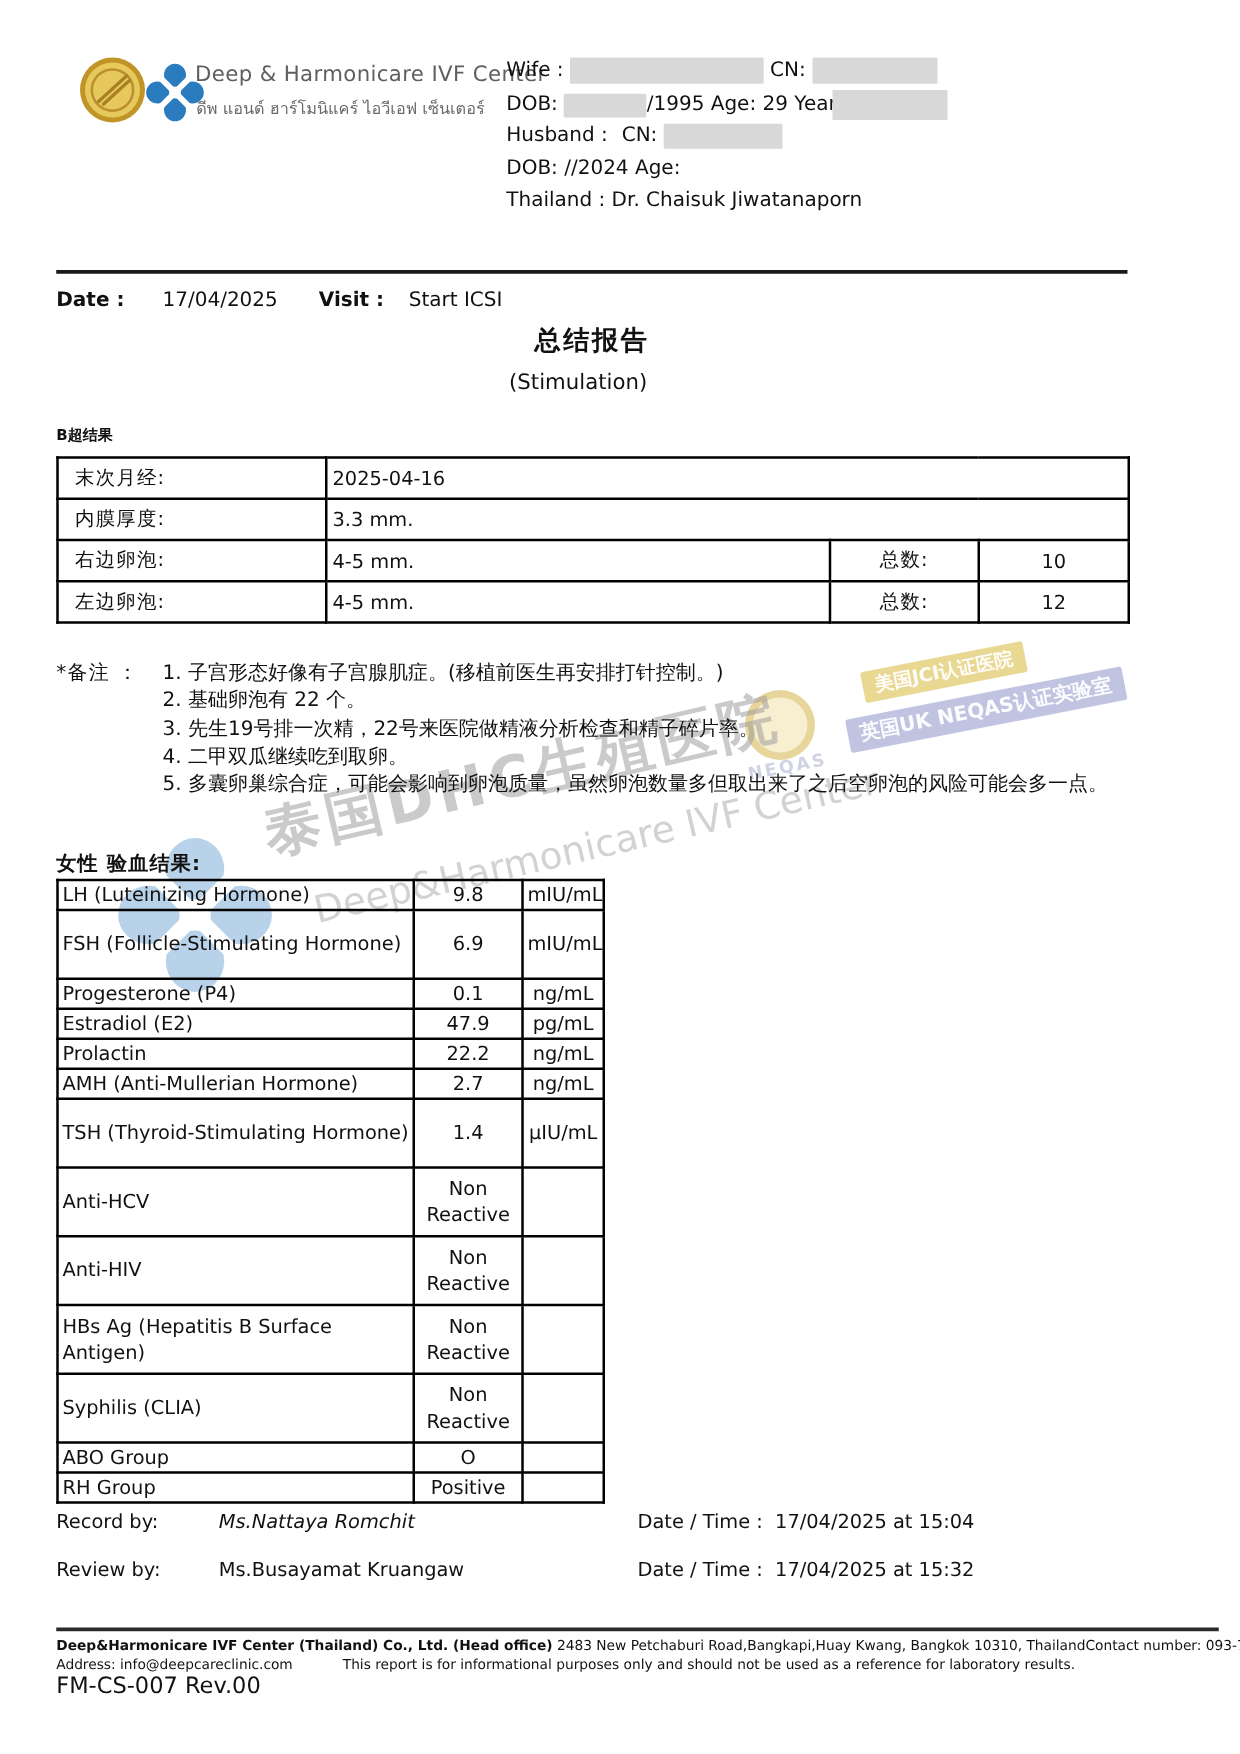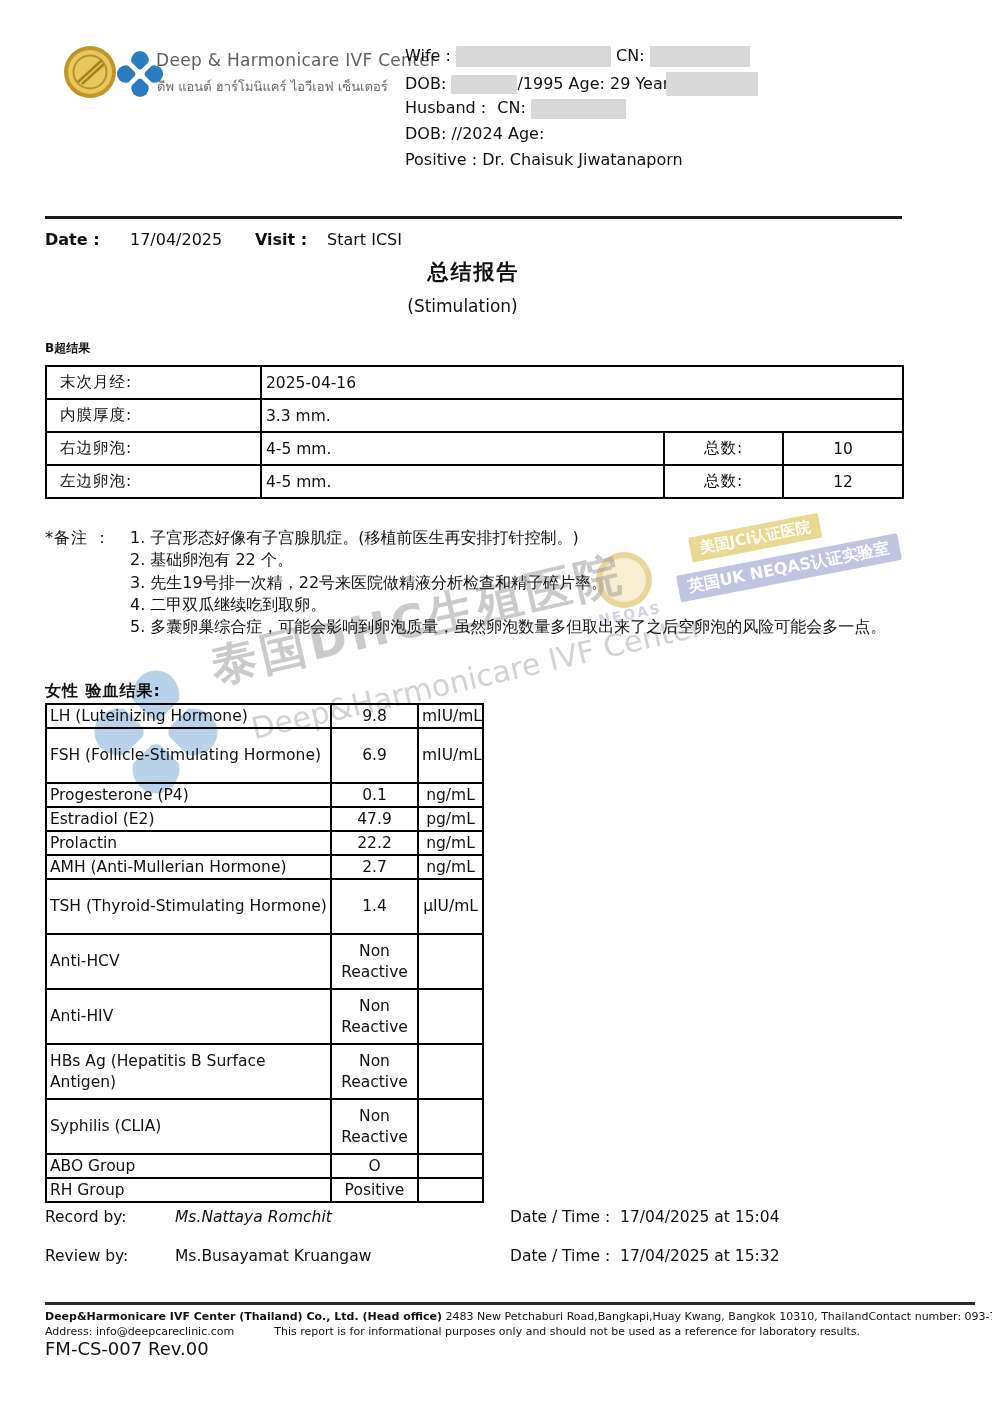--- a/index.html
+++ b/index.html
@@ -136,21 +136,21 @@
       <b>Husband :</b>
       <b style="margin-left:6px;">CN:</b>
       <span class="redact" style="width:95px;height:20px;"></span>
     </div>
     <div class="pinfo" style="top:124px;">
       <b>DOB:</b>
       <span>//2024</span>
       <b>Age:</b>
     </div>
     <div class="pinfo" style="top:150px;">
-      <b>Positive :</b>
+      <b>Thailand :</b>
       <span>Dr. Chaisuk Jiwatanaporn</span>
     </div>
 
     <div class="dateline" style="left:45px;"><b>Date :</b></div>
     <div class="dateline" style="left:130px;">17/04/2025</div>
     <div class="dateline" style="left:255px;"><b>Visit :</b></div>
     <div class="dateline" style="left:327px;">Start ICSI</div>
 
     <div class="hr-top"></div>
 

